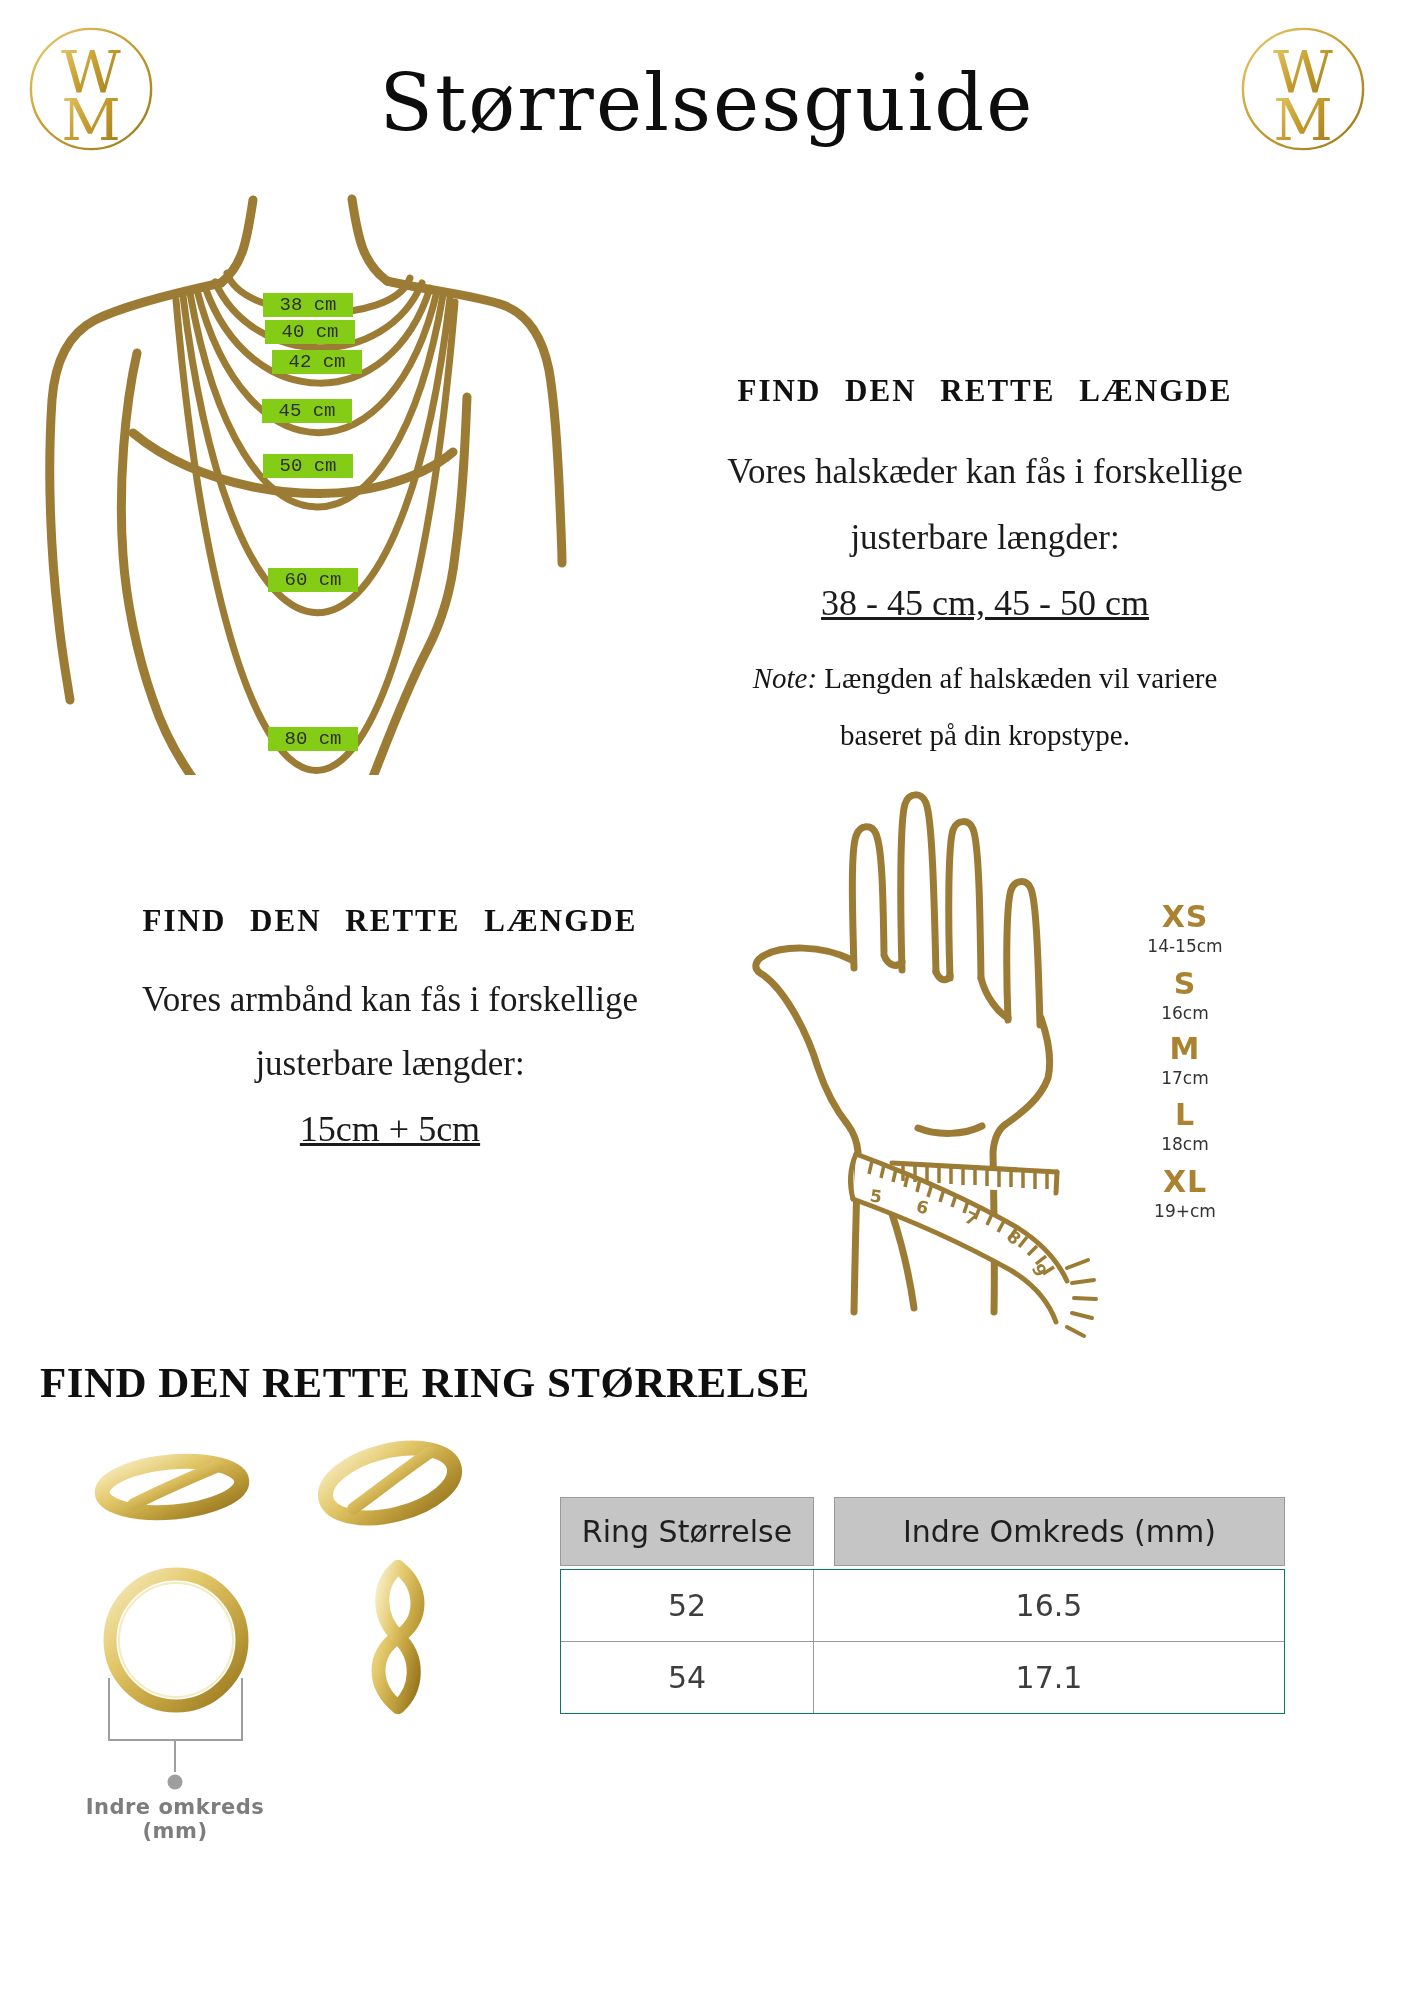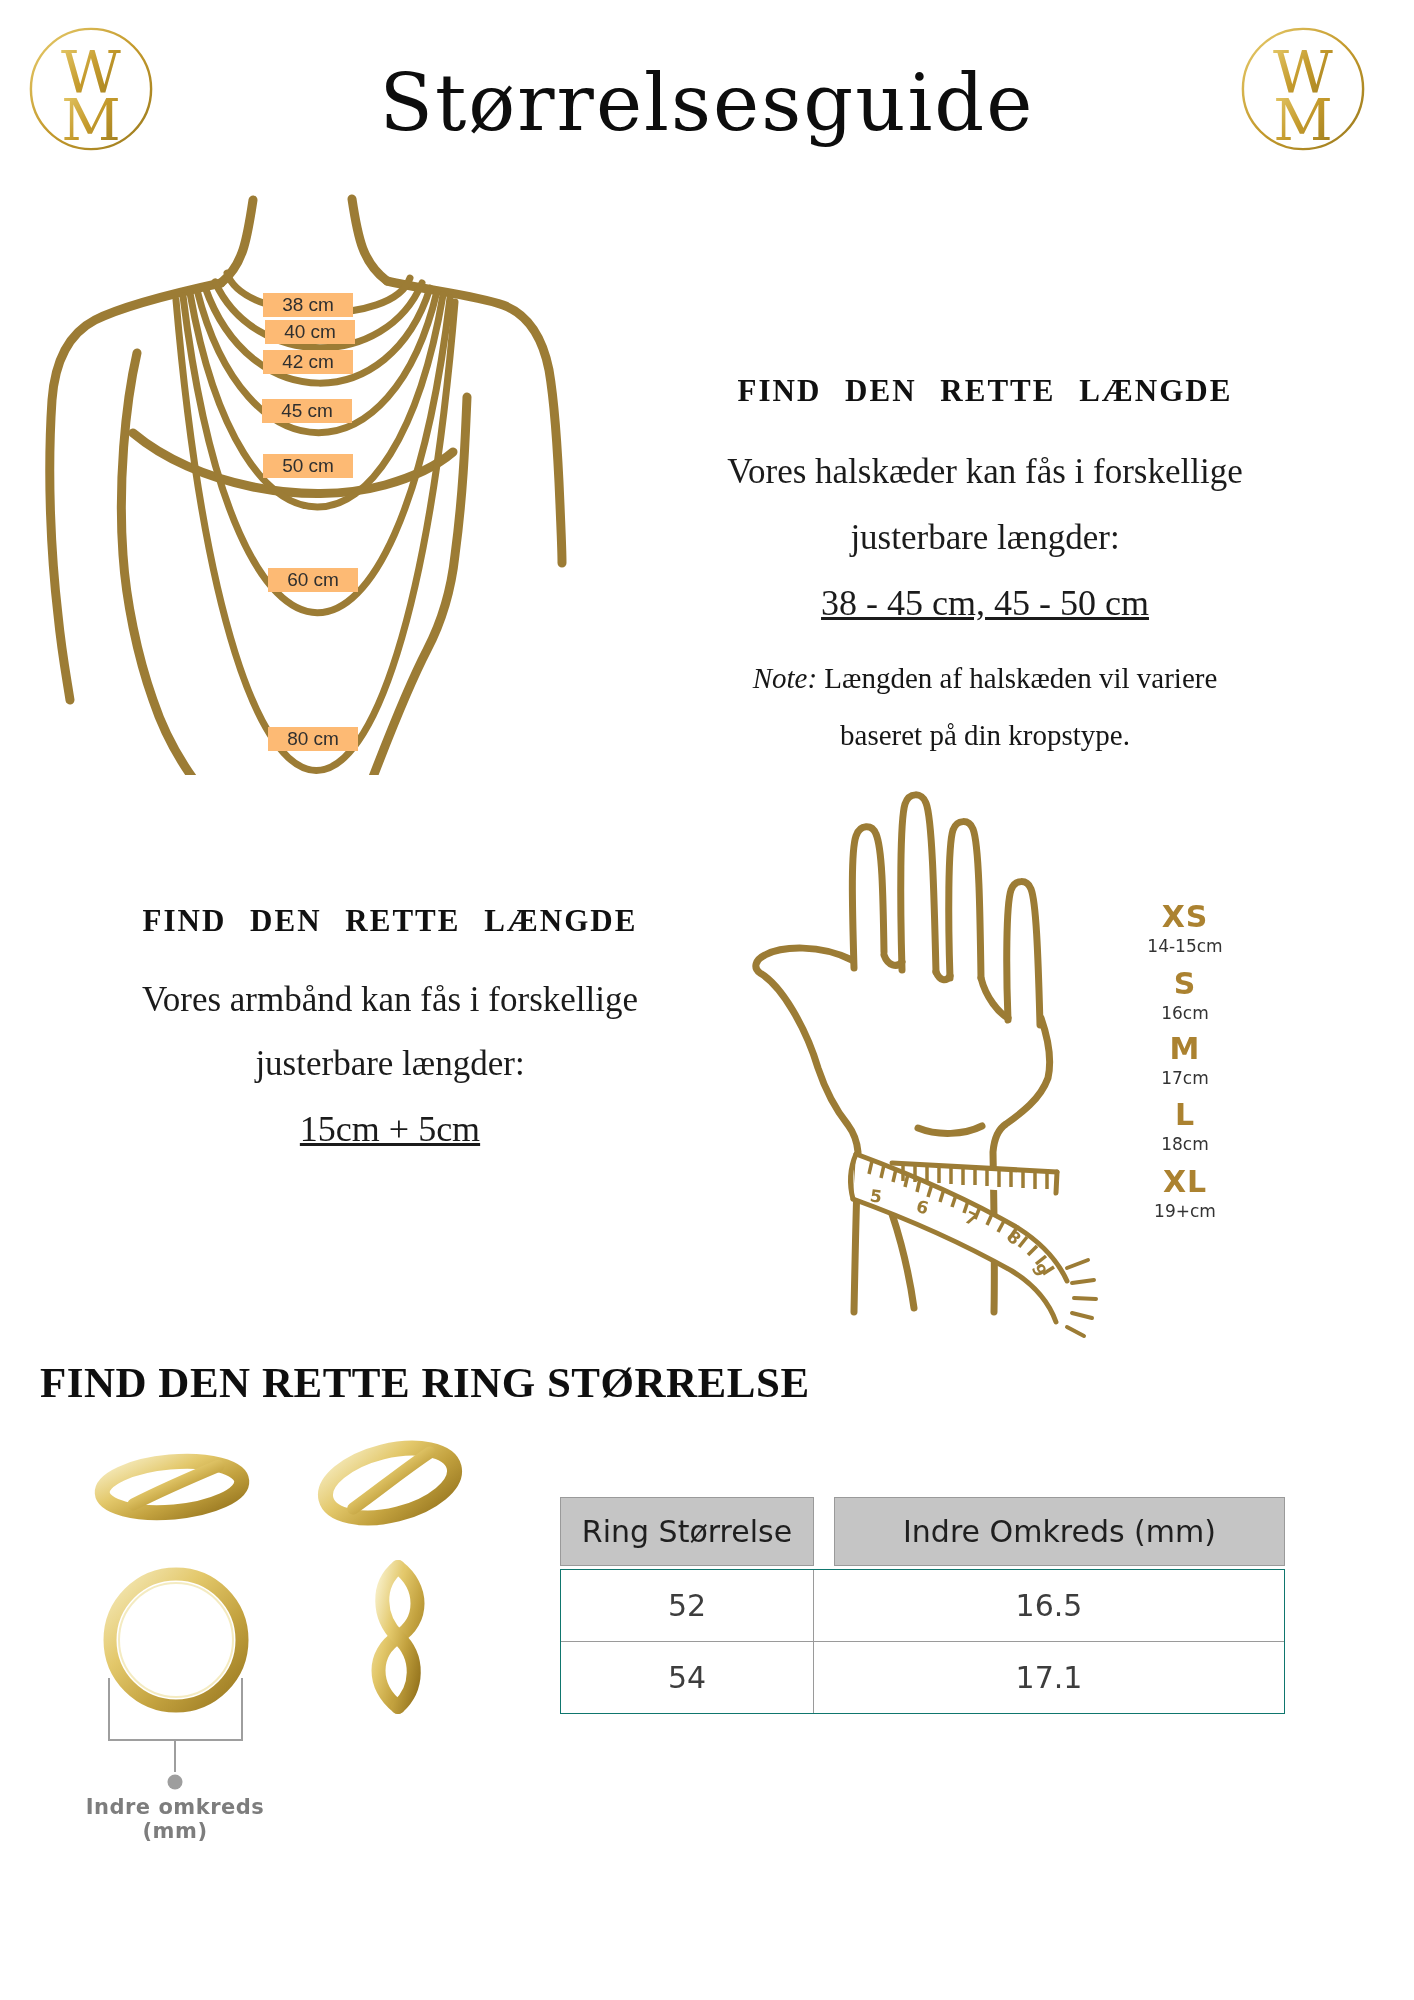--- a/index.html
+++ b/index.html
@@ -5,21 +5,21 @@
   html,body{margin:0;padding:0;background:#fff;}
   .page{position:relative;width:1414px;height:2000px;background:#ffffff;overflow:hidden;
         font-family:"Liberation Serif",serif;color:#1b1b1b;}
   .abs{position:absolute;}
   
   .page-title{position:absolute;left:0;top:58px;width:1414px;text-align:center;
       font-family:"DejaVu Serif",serif;font-size:78px;font-weight:400;letter-spacing:2px;color:#0d0d0d;}
   .logo{position:absolute;width:126px;height:126px;}
   
   .chain-label{position:absolute;width:90px;height:24px;line-height:24px;text-align:center;
-      background:#fdba74;font-family:Liberation Sans, sans-serif;font-size:19px;color:#2f2f2f;}
+      background:#84cc16;font-family:Liberation Mono, monospace;font-size:19px;color:#2f2f2f;}
   
   .sec-heading{position:absolute;text-align:center;font-weight:bold;font-size:31px;
       word-spacing:14px;letter-spacing:2px;color:#111;}
   .sec-line{position:absolute;text-align:center;font-size:35px;color:#1b1b1b;}
   .sec-line3{position:absolute;text-align:center;font-size:36px;color:#1b1b1b;text-decoration:underline;}
   .sec-note{position:absolute;text-align:center;font-size:29px;color:#161616;}
   .note-label{font-style:italic;}
   .ring-heading{position:absolute;left:40px;top:1358px;font-weight:bold;font-size:43px;
       letter-spacing:0.5px;color:#0f0f0f;}
   
@@ -97,21 +97,21 @@
       <path d="M 180 132 C 225 260 365 260 405 133"></path>
       <path d="M 172 135 C 220 325 368 325 412 136"></path>
       <path d="M 165 138 C 215 423 370 423 418 140"></path>
       <path d="M 158 141 C 210 563 375 563 425 143"></path>
       <path d="M 151 145 C 205 772 378 772 430 147"></path>
     </g>
   </svg>
 
   <span class="chain-label" style="left:263px;top:293px">38 cm</span>
   <span class="chain-label" style="left:265px;top:320px">40 cm</span>
-  <span class="chain-label" style="left:263px;top:350px">42 cm</span>
+  <span class="chain-label" style="left:272px;top:350px">42 cm</span>
   <span class="chain-label" style="left:262px;top:399px">45 cm</span>
   <span class="chain-label" style="left:263px;top:454px">50 cm</span>
   <span class="chain-label" style="left:268px;top:568px">60 cm</span>
   <span class="chain-label" style="left:268px;top:727px">80 cm</span>
 
   <div class="sec-heading" style="left:600px;top:373px;width:770px">FIND DEN RETTE LÆNGDE</div>
   <div class="sec-line" style="left:600px;top:452px;width:770px">Vores halskæder kan fås i forskellige</div>
   <div class="sec-line" style="left:600px;top:518px;width:770px">justerbare længder:</div>
   <div class="sec-line3" style="left:600px;top:582px;width:770px">38 - 45 cm, 45 - 50 cm</div>
   <div class="sec-note" style="left:600px;top:719px;width:770px">baseret på din kropstype.</div>

